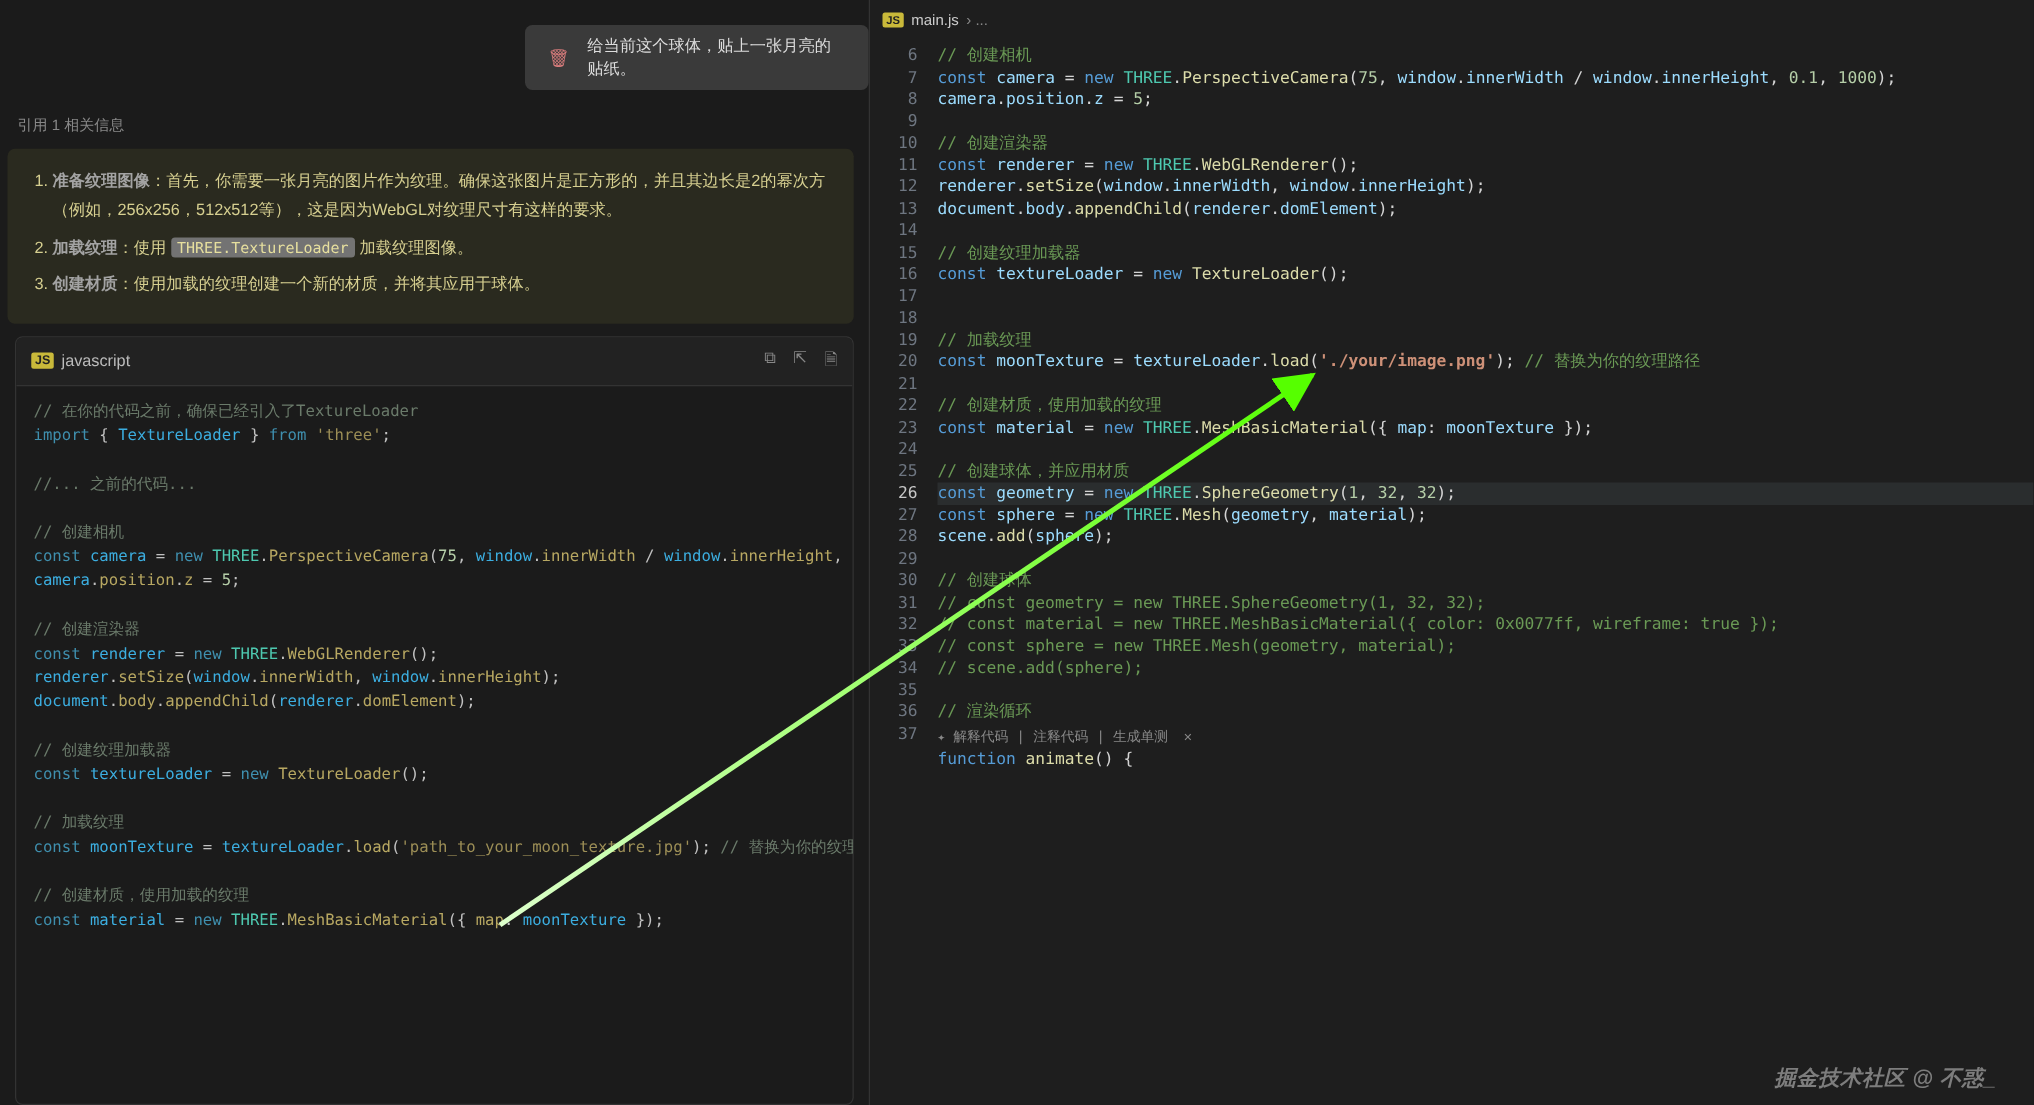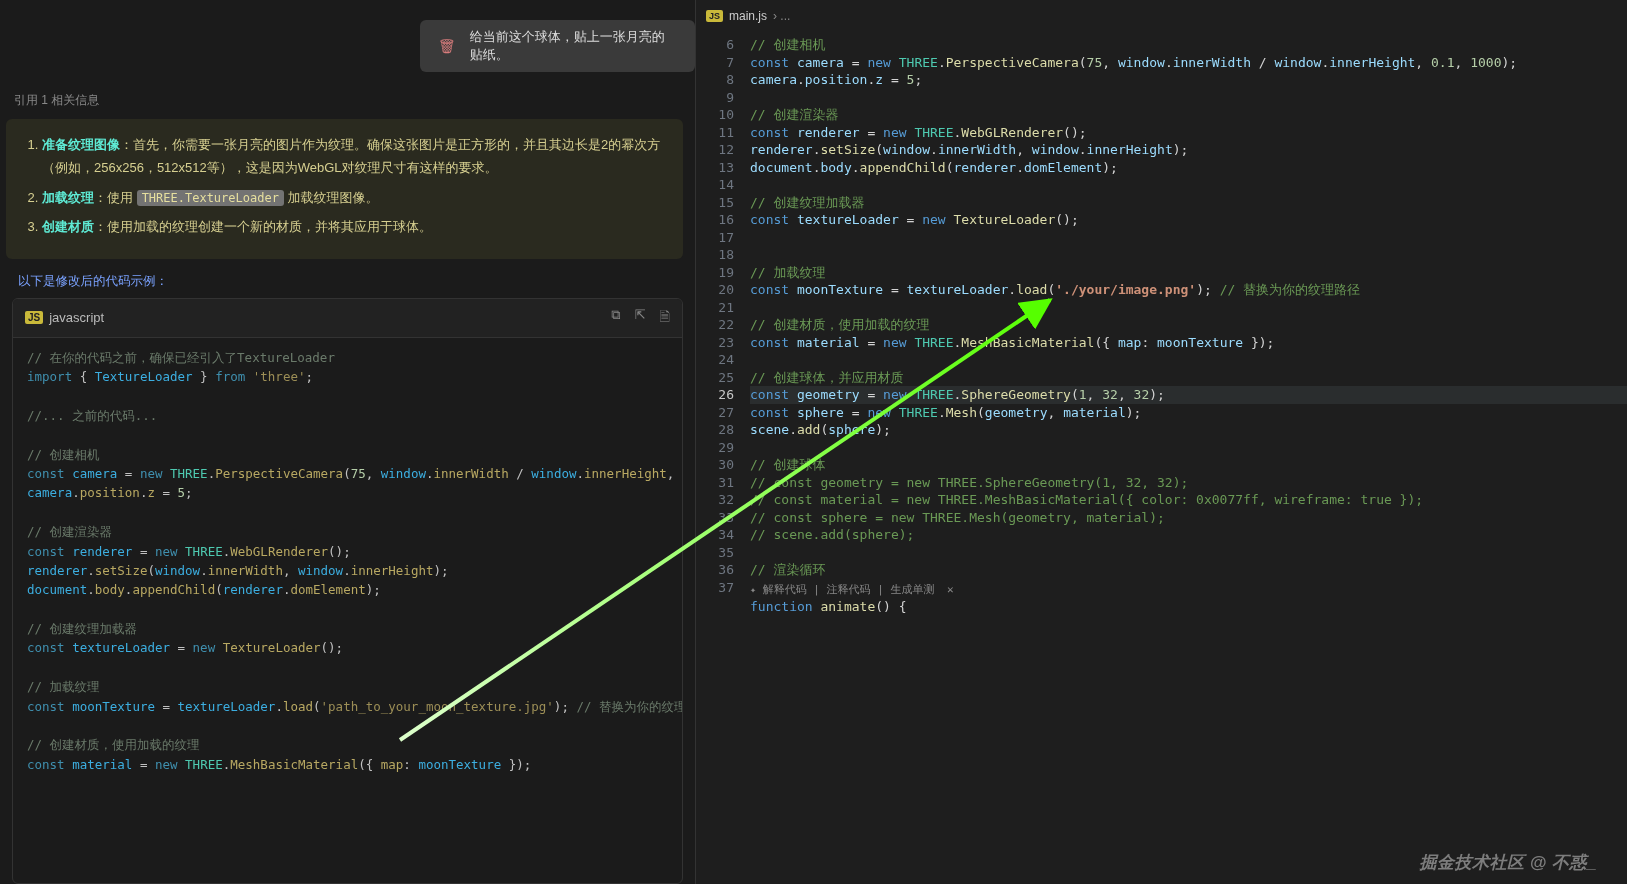--- a/index.html
+++ b/index.html
@@ -14,21 +14,21 @@
 
 .brand { display:flex; align-items:center; gap:8px; padding:0 14px 6px 14px; }
 .brand-icon { width:16px; height:16px; display:inline-block; }
 .brand-icon svg{width:16px;height:16px;fill:#999;}
 .brand-name { color:#d8d8d8; font-weight:600; font-size:14px; }
 .ref { color:#888; font-size:12px; padding:0 14px 10px 14px; }
 
 .answer { background:#2a2a1f; color:#d6cf90; padding:14px 18px; margin:0 12px 10px 6px; border-radius:6px; font-size:13px; line-height:1.8; }
 .answer ol { padding-left:18px; }
 .answer li { margin-bottom:6px; }
-.answer b { color:#5eead4; font-weight:600;font-family:Liberation Serif, serif; }
+.answer b { color:#a3a3a3; font-weight:600;font-family:Liberation Serif, serif; }
 .inline-code { background:#737373; padding:1px 5px; border-radius:3px; color:#e6df9e; font-family:Menlo,Consolas,monospace; font-size:12px; }
 
 .note { color:#7aa2ff; font-size:12.5px; padding:4px 18px 8px 18px; }
 
 .codeblock { margin:0 12px; border:1px solid #333; border-radius:6px; overflow:hidden; background:#1b1b1b; flex:1; display:flex; flex-direction:column; min-height:0;}
 .cb-head { display:flex; align-items:center; justify-content:space-between; padding:8px 12px; background:#222; border-bottom:1px solid #333; }
 .cb-head .lang { display:flex; align-items:center; gap:6px; color:#bbb; font-size:13px; }
 .js-badge { background:#c9b93a; color:#222; font-size:10px; font-weight:700; padding:1px 3px; border-radius:2px; }
 .cb-tools { display:flex; gap:14px; color:#888; font-size:13px; }
 .cb-body { flex:1; overflow:auto; padding:10px 14px; font-family:Menlo,Consolas,monospace; font-size:12.5px; line-height:1.55; color:#c1c1c1; white-space:pre; }
@@ -74,21 +74,20 @@
     <div class="ref">引用 1 相关信息</div>
 
     <div class="answer">
       <ol>
         <li><b>准备纹理图像</b><span>：首先，你需要一张月亮的图片作为纹理。确保这张图片是正方形的，并且其边长是2的幂次方（例如，256x256，512x512等），这是因为WebGL对纹理尺寸有这样的要求。</span></li>
         <li><b>加载纹理</b><span>：使用 </span><span class="inline-code">THREE.TextureLoader</span><span> 加载纹理图像。</span></li>
         <li><b>创建材质</b><span>：使用加载的纹理创建一个新的材质，并将其应用于球体。</span></li>
       </ol>
     </div>
 
-    <div class="note">以下是修改后的代码示例：</div>
 
     <div class="codeblock">
       <div class="cb-head">
         <div class="lang">
           <span class="js-badge">JS</span>
           <span>javascript</span>
         </div>
         <div class="cb-tools">
           <span>⧉</span>
           <span>⇱</span>

